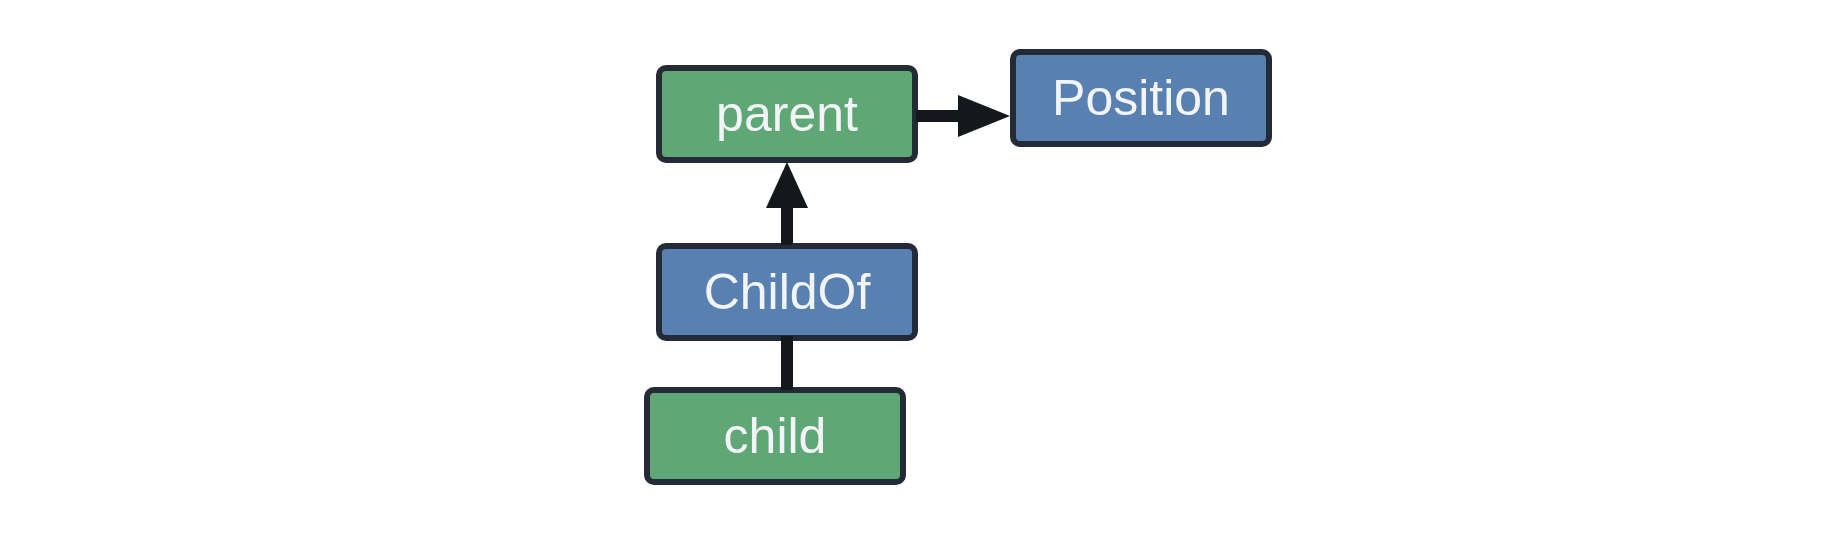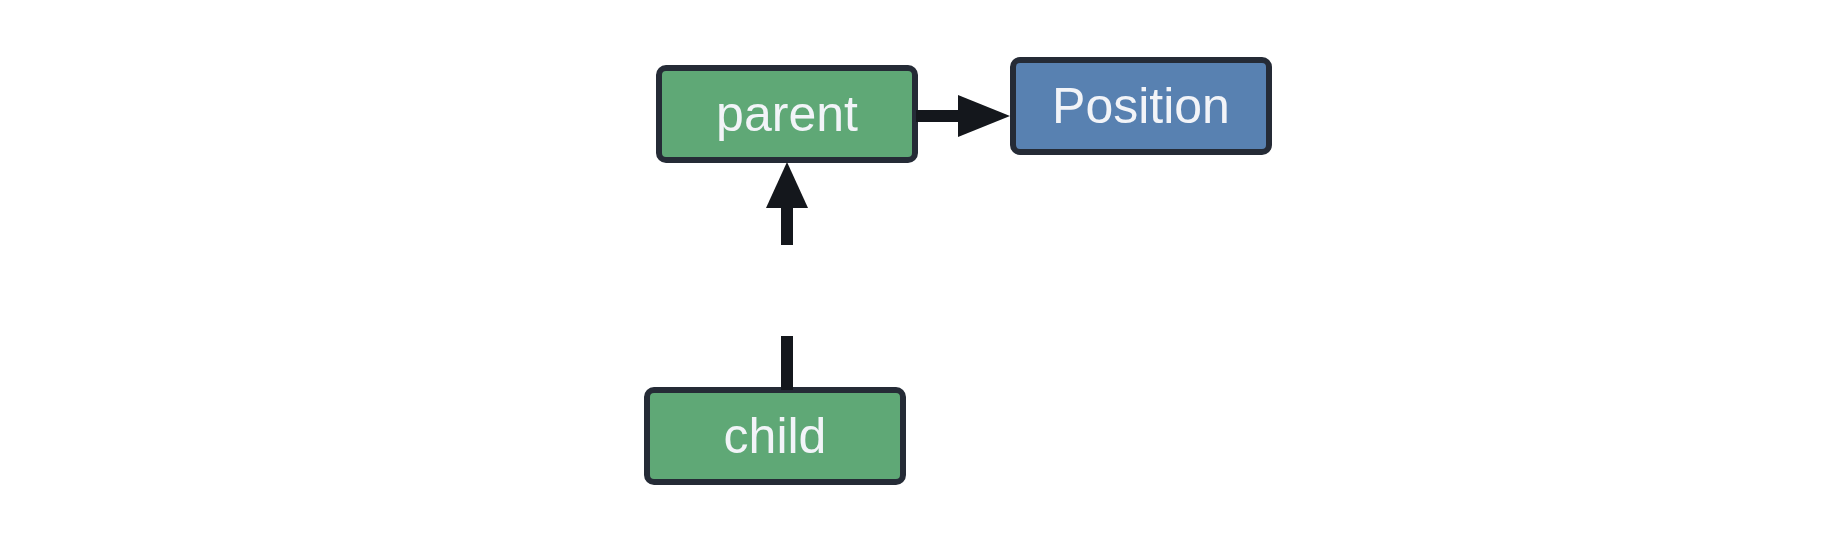--- a/index.html
+++ b/index.html
@@ -30,21 +30,21 @@
     color: var(--text, #f2f4f8);
     font-size: 50px;
     font-weight: 400;
     line-height: 1;
     user-select: none;
   }
   .node.green { background: var(--entity-fill, #5fa876); }
   .node.blue  { background: var(--component-fill, #5881b1); }
 
   #node-parent   { left: 656px;  top: 65px; }
-  #node-position { left: 1010px; top: 57px; }
+  #node-position { left: 1010px; top: 49px; }
   #node-childof  { left: 656px;  top: 243px; }
   #node-child    { left: 644px;  top: 387px; }
 
   .edge-part { position: absolute; background: var(--arrow, #14171c); }
 
   
   .h-shaft {
     left: 916px; top: 110px;
     width: 46px; height: 12px;
   }
@@ -83,20 +83,23 @@
 <div class="canvas">
 
   <div class="node green" id="node-parent">
     <span class="label">parent</span>
   </div>
 
   <div class="node blue" id="node-position">
     <span class="label">Position</span>
   </div>
 
+  <div class="node blue" id="node-childof">
+    <span class="label">ChildOf</span>
+  </div>
 
   <div class="node green" id="node-child">
     <span class="label">child</span>
   </div>
 
   <div class="edge-part h-shaft"></div>
   <div class="h-head"></div>
 
   <div class="v-head"></div>
   <div class="edge-part v-shaft"></div>

